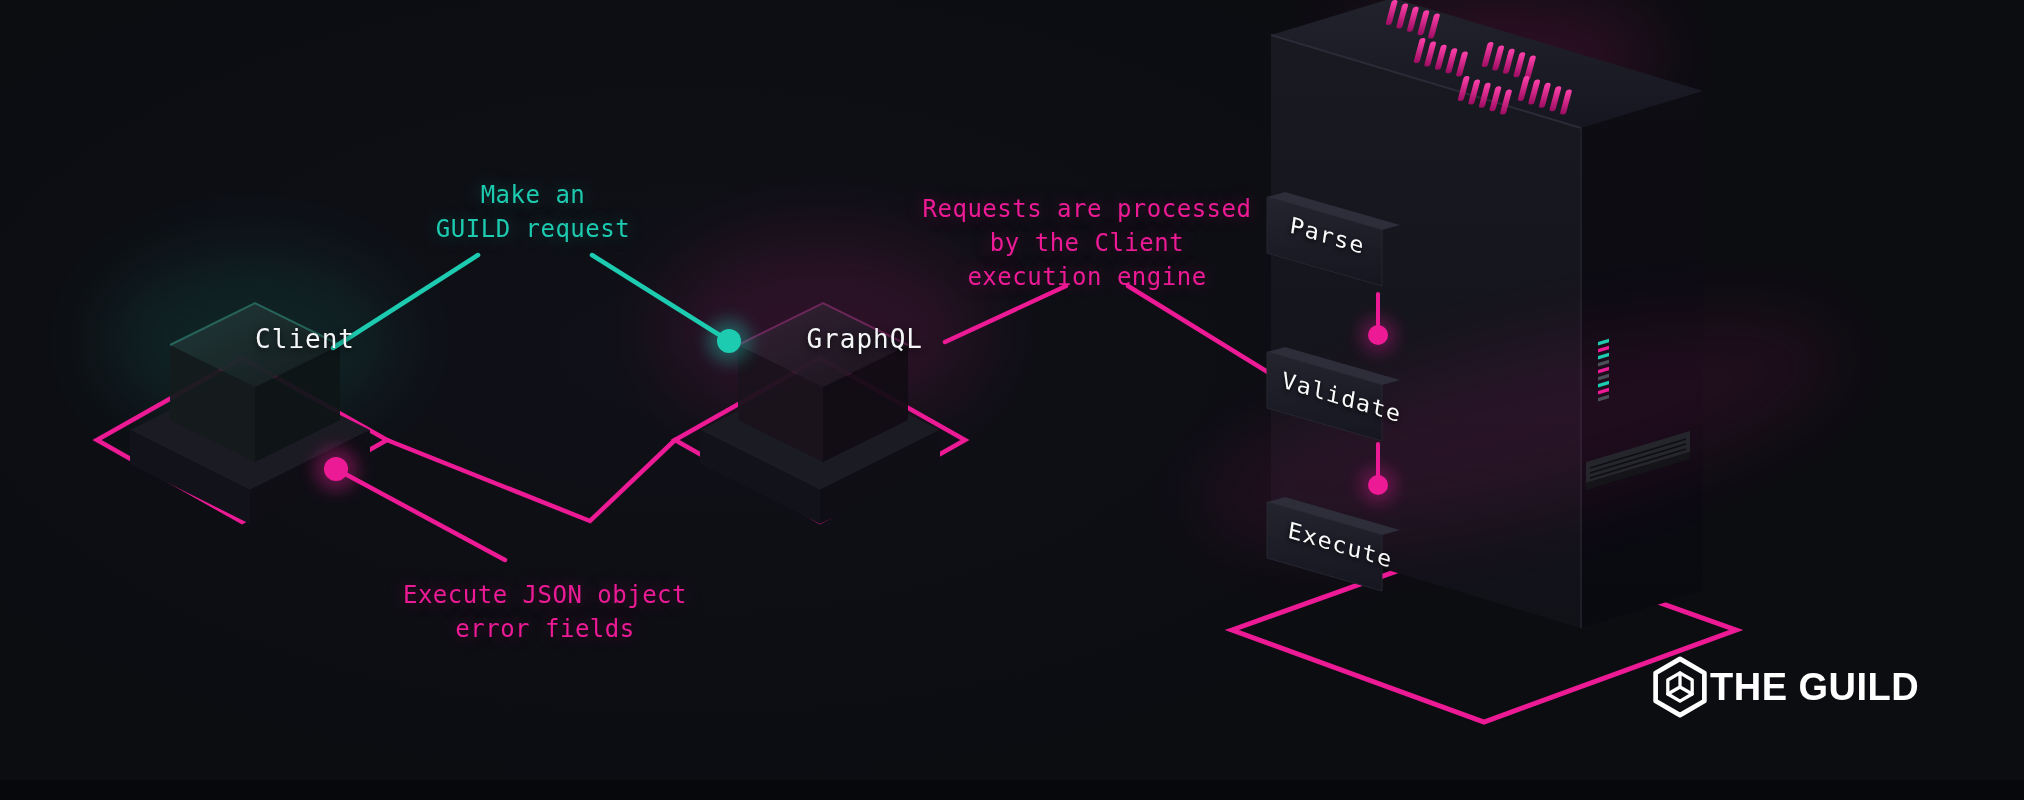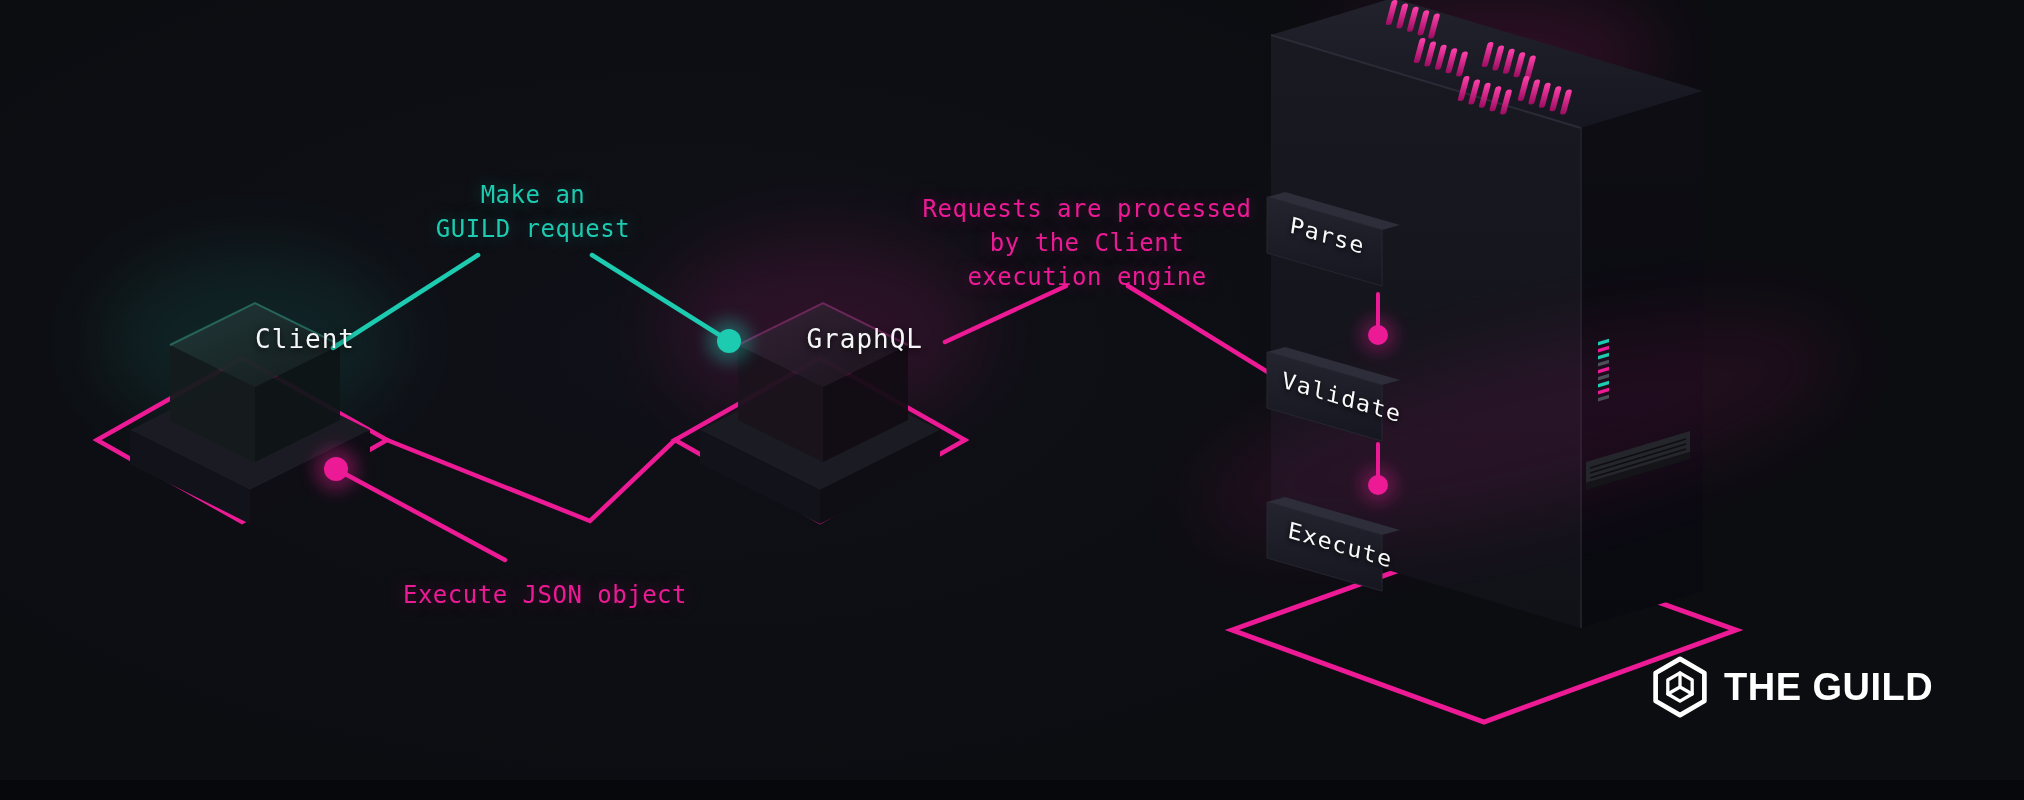--- a/index.html
+++ b/index.html
@@ -35,21 +35,21 @@
   .step-label {
     position:absolute; font-size:23px; color:#fafafa; letter-spacing:1px;
     transform: skewY(16.5deg) skewX(-8deg); transform-origin:0 0;
     text-shadow:0 2px 5px rgba(0,0,0,.9); white-space:nowrap;
   }
   .step-parse    { left:1292px; top:212px; }
   .step-validate { left:1284px; top:367px; }
   .step-execute  { left:1290px; top:517px; }
 
   .brand {
-    position:absolute; left:1650px; top:654px; display:flex; align-items:center; gap:14px;
+    position:absolute; left:1650px; top:654px; display:flex; align-items:center; 
     color:#ffffff;
   }
   .brand-text {
     font-family:"Liberation Sans", sans-serif; font-weight:800; font-size:38px;
     letter-spacing:.5px; white-space:nowrap;
   }
 </style>
 </head>
 <body>
 
@@ -218,20 +218,21 @@
   </div>
 
   <div class="ann pink ann-engine">
     <div>Requests are processed</div>
     <div>by the Client</div>
     <div>execution engine</div>
   </div>
 
   <div class="ann pink ann-response">
     <div>Execute JSON object</div>
+    <div>error fields</div>
   </div>
 
   <div class="node-label client">Client</div>
   <div class="node-label server">GraphQL</div>
 
   <div class="step-label step-parse">Parse</div>
   <div class="step-label step-validate">Validate</div>
   <div class="step-label step-execute">Execute</div>
 
   <div class="brand">

